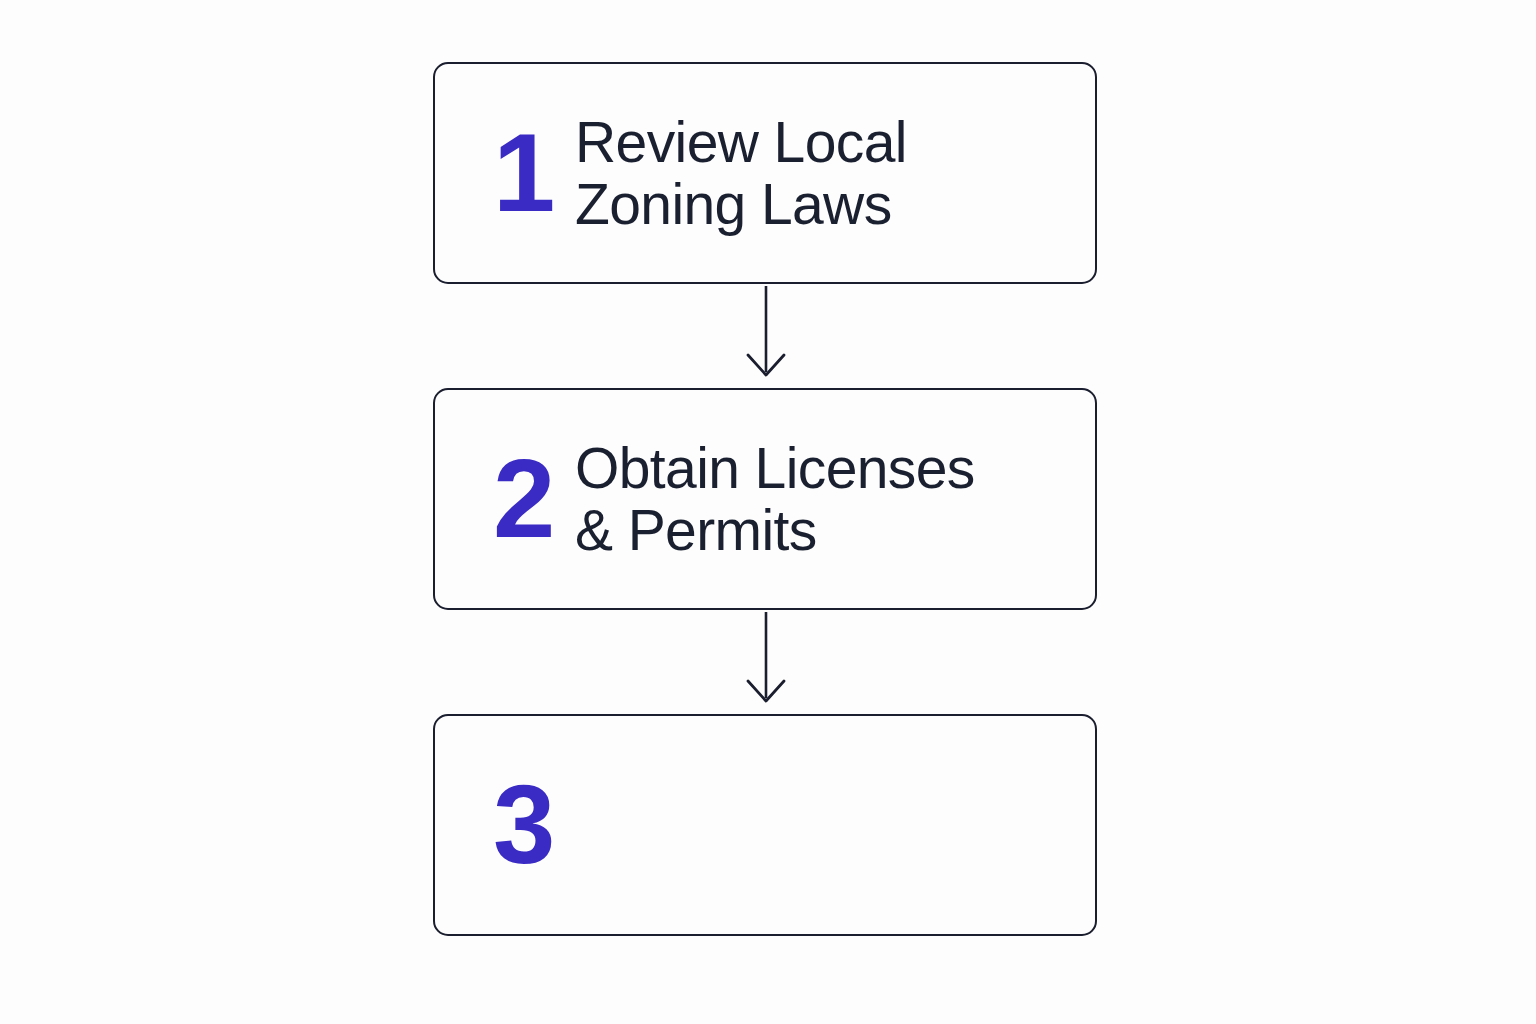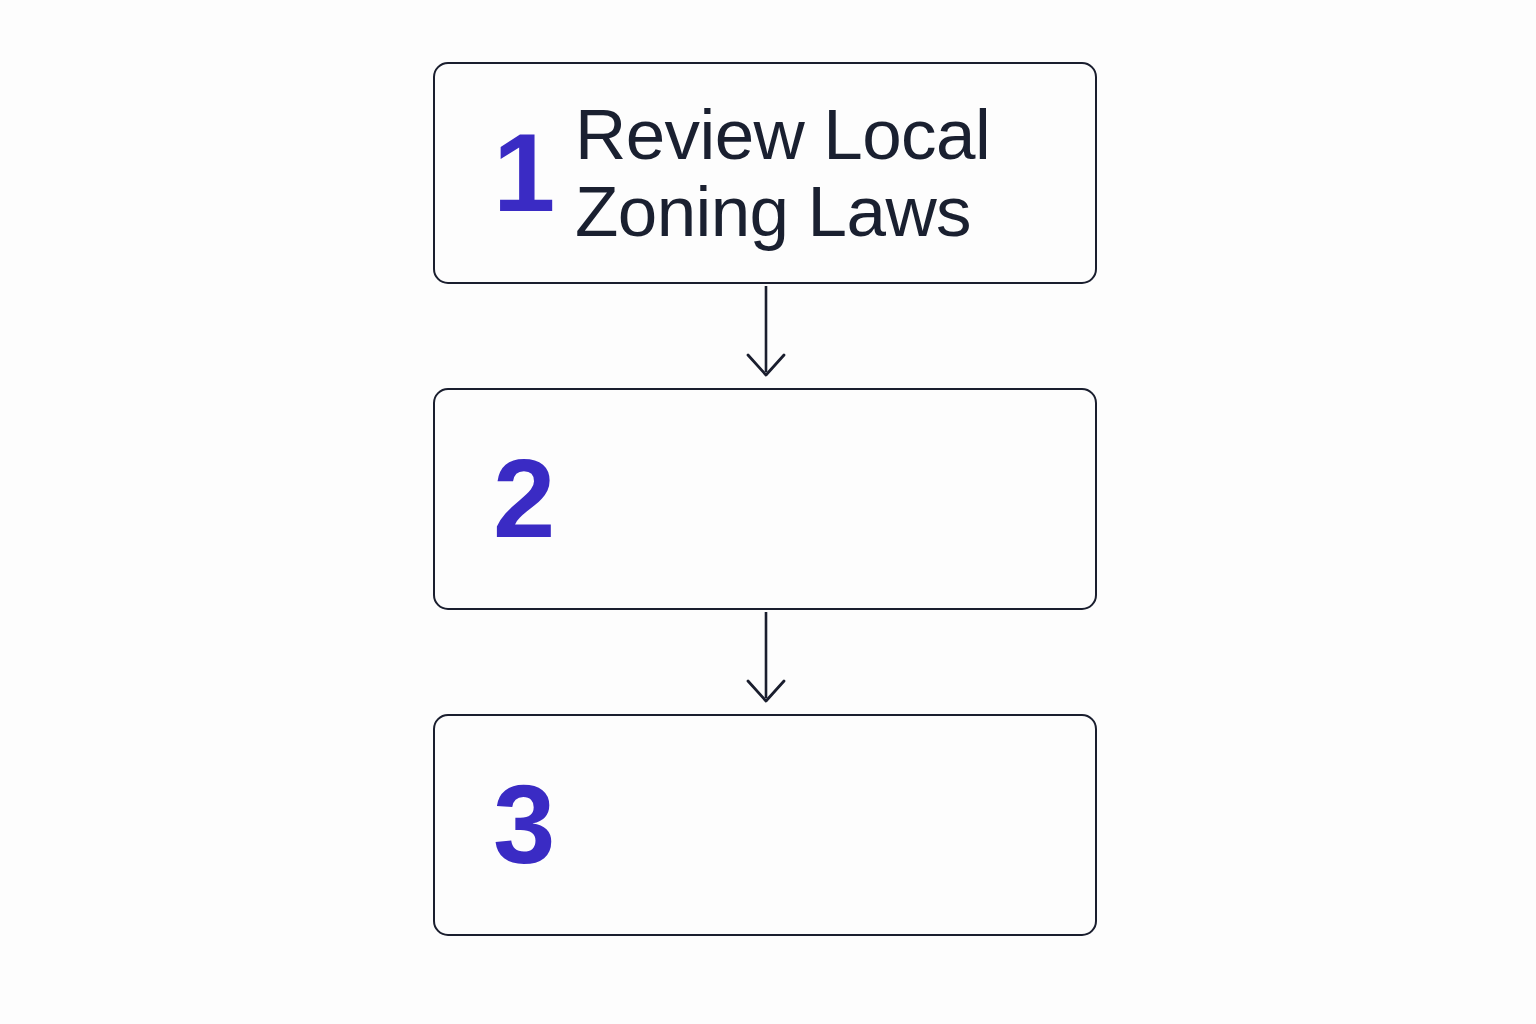--- a/index.html
+++ b/index.html
@@ -55,21 +55,21 @@
     line-height: 1;
     letter-spacing: -2px;
     user-select: none;
   }
 
   .step-label {
     flex: 1 1 auto;
     color: #1a2030;
     font-family: "Liberation Sans", sans-serif;
     font-weight: 400;
-    font-size: 71px;
+    font-size: 57px;
     line-height: 1.09;
     letter-spacing: -0.6px;
     white-space: pre-line;
     padding-right: 20px;
   }
 
   .connector {
     position: absolute;
     left: 0;
     top: 0;
@@ -97,19 +97,21 @@
   </svg>
 
   <div class="flow-step step-1">
     <div class="step-number">1</div>
     <div class="step-label">Review Local
 Zoning Laws</div>
   </div>
 
   <div class="flow-step step-2">
     <div class="step-number">2</div>
+    <div class="step-label">Obtain Licenses
+&amp; Permits</div>
   </div>
 
   <div class="flow-step step-3">
     <div class="step-number">3</div>
   </div>
 
 </div>
 
 </body></html>

